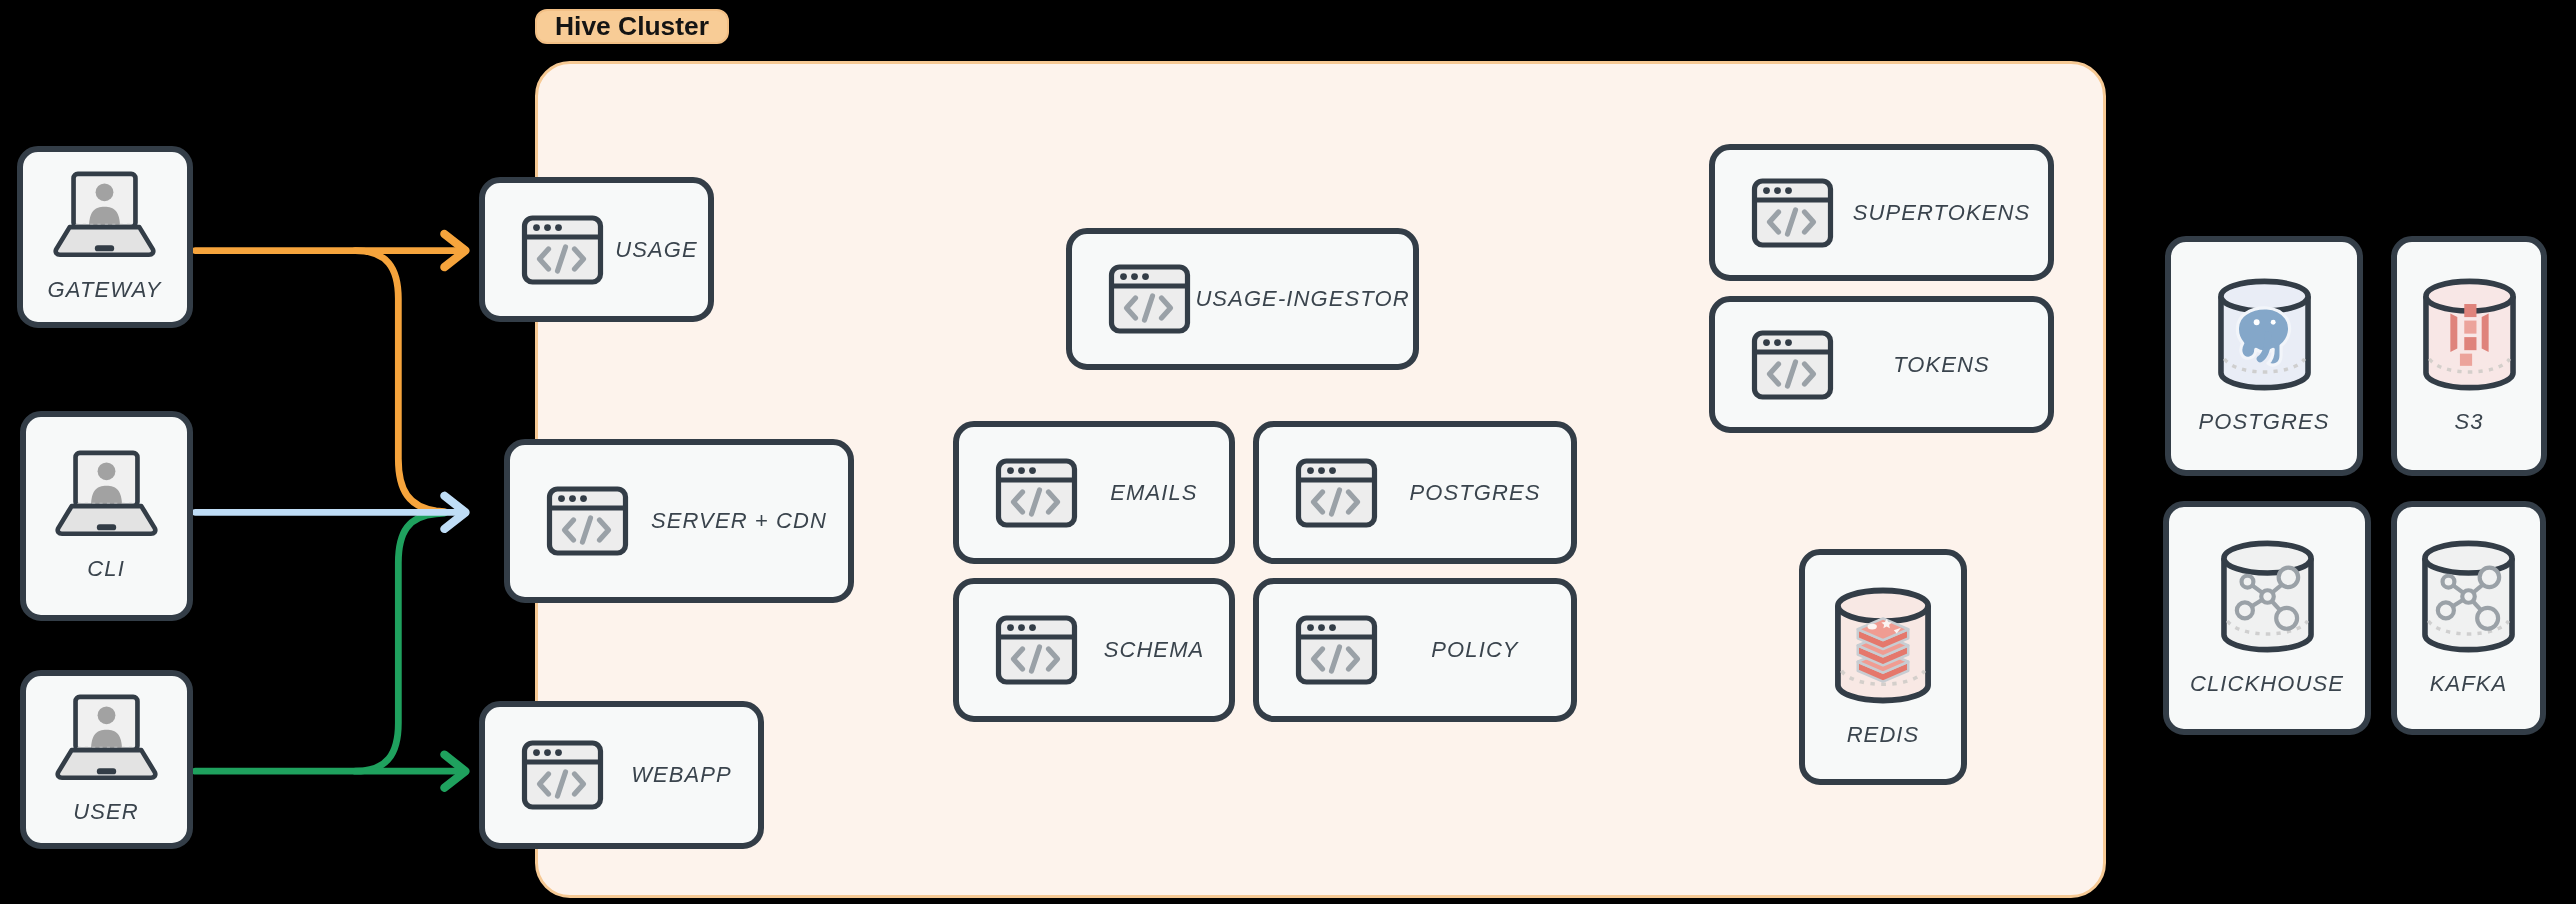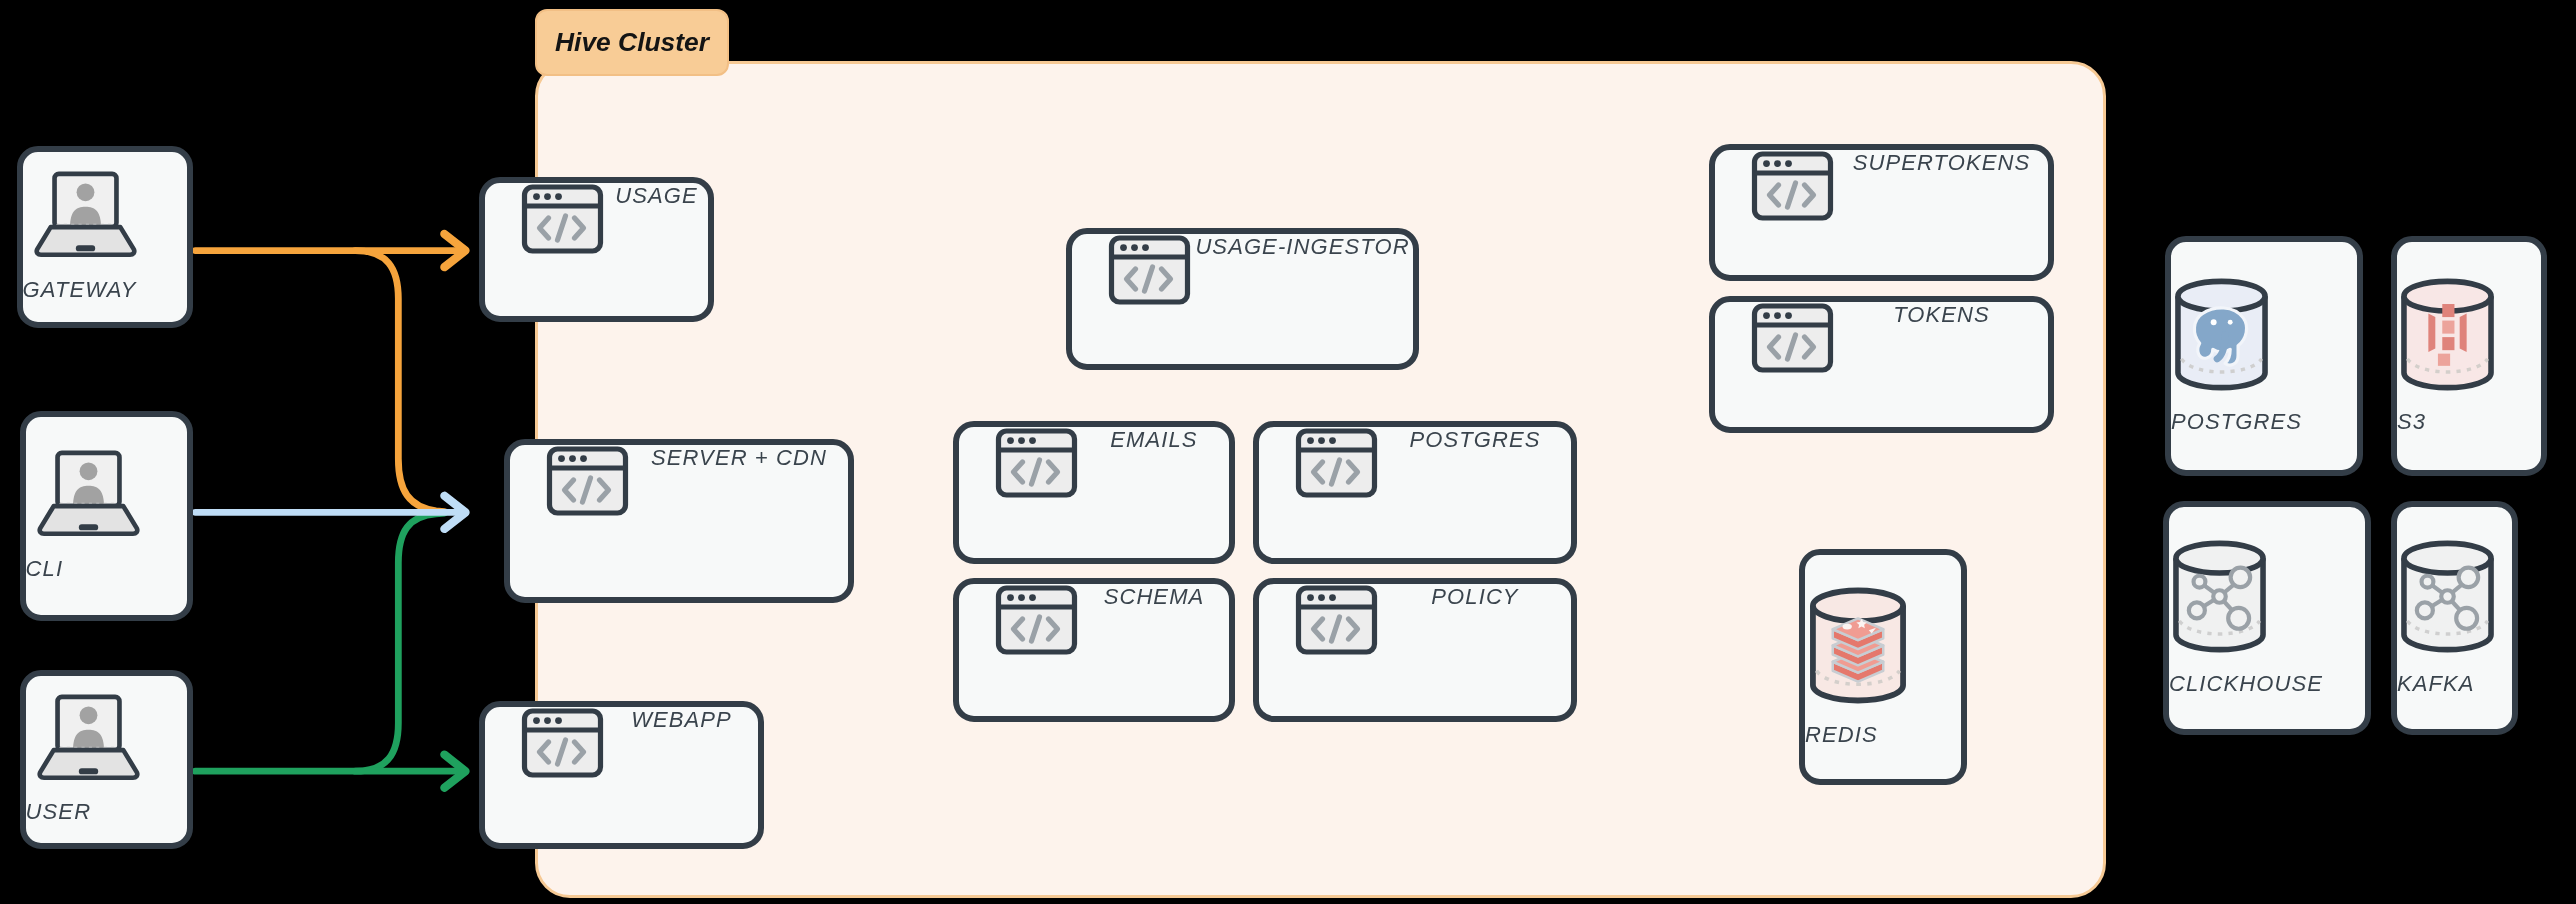--- a/index.html
+++ b/index.html
@@ -16,36 +16,35 @@
     border:3.8px solid #F6C994;
     border-radius:35px;
     box-sizing:border-box;
     z-index:0;
   }
   .badge{
     position:absolute;
     background:#F8CC96;
     border:2.3px solid #F2BF85;
     border-radius:12px;
-    padding:16px 18px;
+    padding:0 18px;
     font-size:26.4px;
     font-weight:600;
     color:#141414;
     z-index:3;
     box-sizing:border-box;
-    font-style:italic;
   }
   .node{
     position:absolute;
     background:#F7F9F9;
     border:6.8px solid #333D47;
     border-radius:21px;
     box-sizing:border-box;
     display:flex;
-    align-items:flex-start;
+    align-items:center;
     justify-content:center;
     z-index:2;
   }
   .col{flex-direction:column;gap:16.6px;}
   .service{flex-direction:row;padding-left:35px;}
   .svc-label{flex:1;text-align:center;}
   .label{
     font-style:italic;
     font-size:22px;
     color:#3A444D;
@@ -356,21 +355,21 @@
           <circle cx="40" cy="45.5" r="6"></circle>
           <circle cx="17.5" cy="24.5" r="3.4"></circle>
           <circle cx="16" cy="41" r="4.6"></circle>
           <circle cx="29" cy="33" r="3.6"></circle>
         </g>
       </svg>
     </span>
     <div class="label">CLICKHOUSE</div>
   </div>
 
-  <div class="node col" style="left:2391px;top:501px;width:127px;height:234px">
+  <div class="node col" style="left:2391px;top:501px;width:155px;height:234px">
     <span class="icon">
       <svg width="101" height="115" viewBox="0 0 58 66">
         <path d="M4 11 V55 C4 59.7 15.2 63.5 29 63.5 C42.8 63.5 54 59.7 54 55 V11" fill="#F0F1F1" stroke="#333D47" stroke-width="3.2"></path>
         <path d="M6 47 C9 51.5 18 54.5 29 54.5 C40 54.5 49 51.5 52 47" fill="none" stroke="#CFCFCF" stroke-width="2" stroke-dasharray="2.5 3.5"></path>
         <ellipse cx="29" cy="11" rx="25" ry="8.5" fill="#F0F1F1" stroke="#333D47" stroke-width="3.2"></ellipse>
         <g stroke="#9AA1A7" stroke-width="2.4" fill="#F0F1F1">
           <line x1="29" y1="33" x2="41" y2="23"></line>
           <line x1="29" y1="33" x2="18" y2="25"></line>
           <line x1="29" y1="33" x2="16" y2="41"></line>
           <line x1="29" y1="33" x2="40" y2="45"></line>

